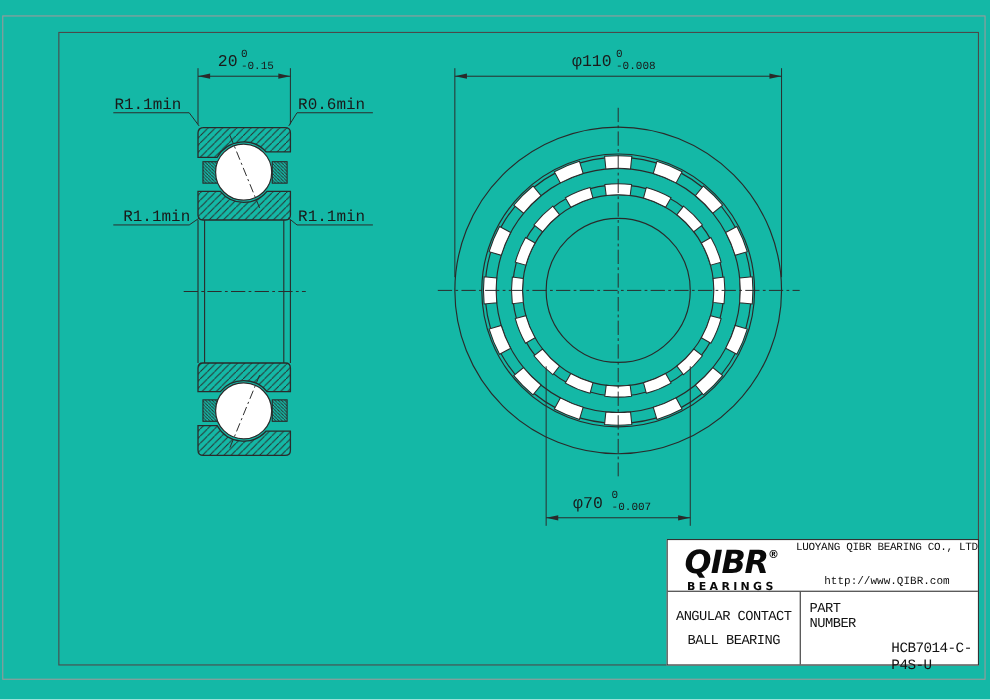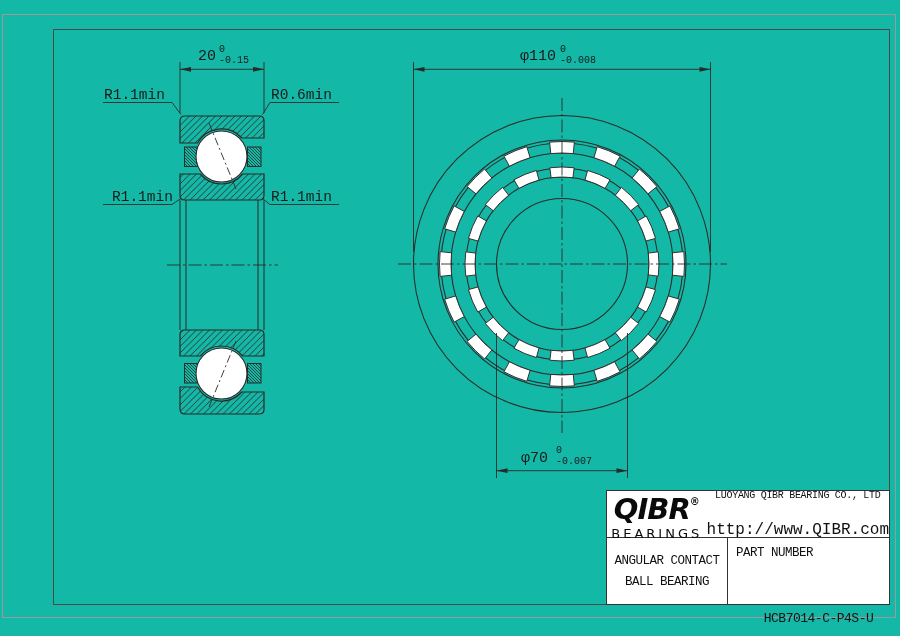--- a/index.html
+++ b/index.html
@@ -14,31 +14,31 @@
   #title-block{position:absolute;left:606px;top:490px;width:284px;height:115px;
         border:1.6px solid #333;box-sizing:border-box;background:#fff;color:#111;}
   .tb-top{display:flex;height:47px;border-bottom:1.6px solid #333;box-sizing:border-box;}
   .tb-logo-cell{width:124px;display:flex;flex-direction:column;align-items:center;
         justify-content:center;padding-top:2px;}
   .tb-brand-row{line-height:26px;white-space:nowrap;font-style:italic;}
   .tb-brand{font-family:"DejaVu Sans",sans-serif;font-weight:900;font-size:29px;
         letter-spacing:-1px;color:#0a0a0a;}
   .tb-reg{font-family:"DejaVu Sans",sans-serif;font-size:10px;font-weight:700;
         vertical-align:14px;color:#0a0a0a;}
-  .tb-brand-sub{font-family:"DejaVu Sans",sans-serif;font-weight:400;font-size:13px;
+  .tb-brand-sub{font-family:"DejaVu Sans",sans-serif;font-weight:700;font-size:10px;
         letter-spacing:3px;color:#0a0a0a;margin-top:-2px;}
   .tb-company-cell{flex:1;display:flex;flex-direction:column;align-items:center;
         justify-content:center;gap:20px;}
   .tb-company{font-size:10px;white-space:nowrap;letter-spacing:-0.3px;}
-  .tb-website{font-size:16px;white-space:nowrap;}
+  .tb-website{font-size:10px;white-space:nowrap;}
   .tb-bottom{display:flex;height:66px;}
   .tb-type-cell{width:121px;border-right:1.6px solid #333;box-sizing:border-box;
         display:flex;flex-direction:column;align-items:center;justify-content:center;gap:7px;}
   .tb-type-line{font-size:12.5px;white-space:nowrap;letter-spacing:-0.5px;}
-  .tb-part-cell{flex:1;display:flex;flex-direction:column;padding:8px 0 0 8px;gap:7px;}
+  .tb-part-cell{flex:1;display:flex;flex-direction:row;padding:8px 0 0 8px;gap:7px;}
   .tb-part-label{font-size:12.5px;letter-spacing:-0.5px;}
   .tb-part-number{font-size:13px;align-self:center;padding-left:12px;letter-spacing:-0.5px;margin-top:44px;}
 </style>
 </head>
 <body>
 
 <div id="page">
   <div id="outer-border"></div>
   <div id="inner-frame"></div>
 

